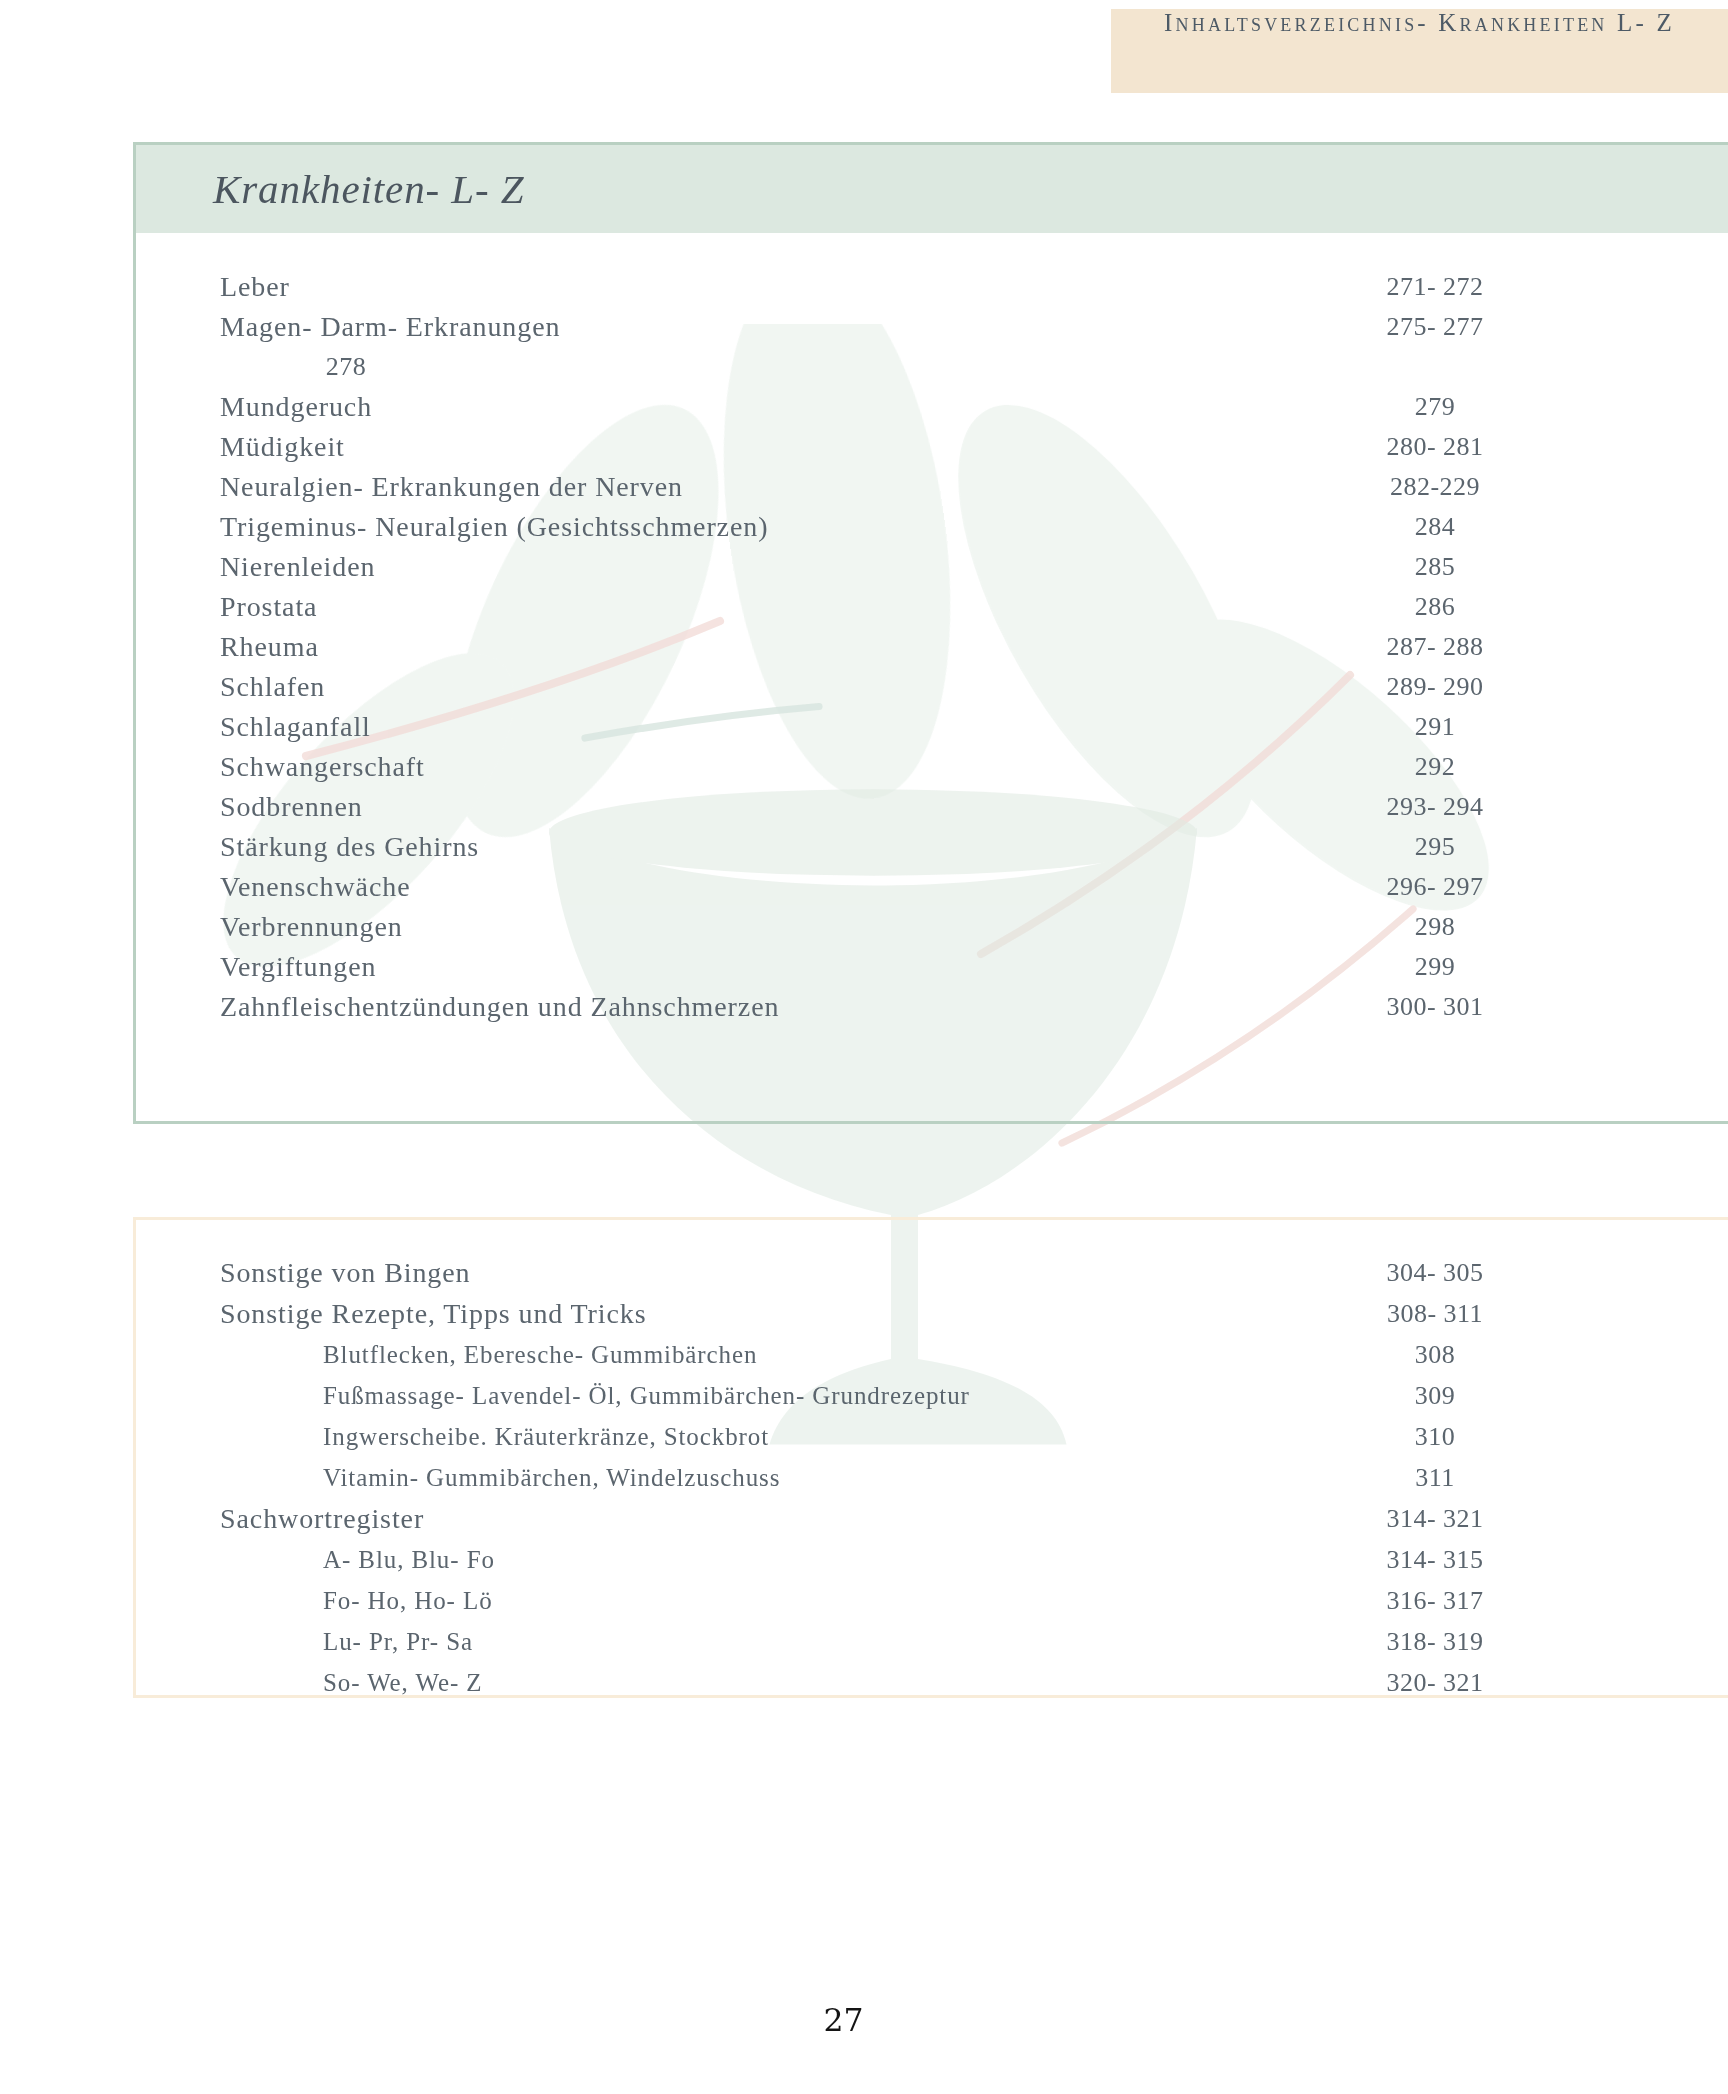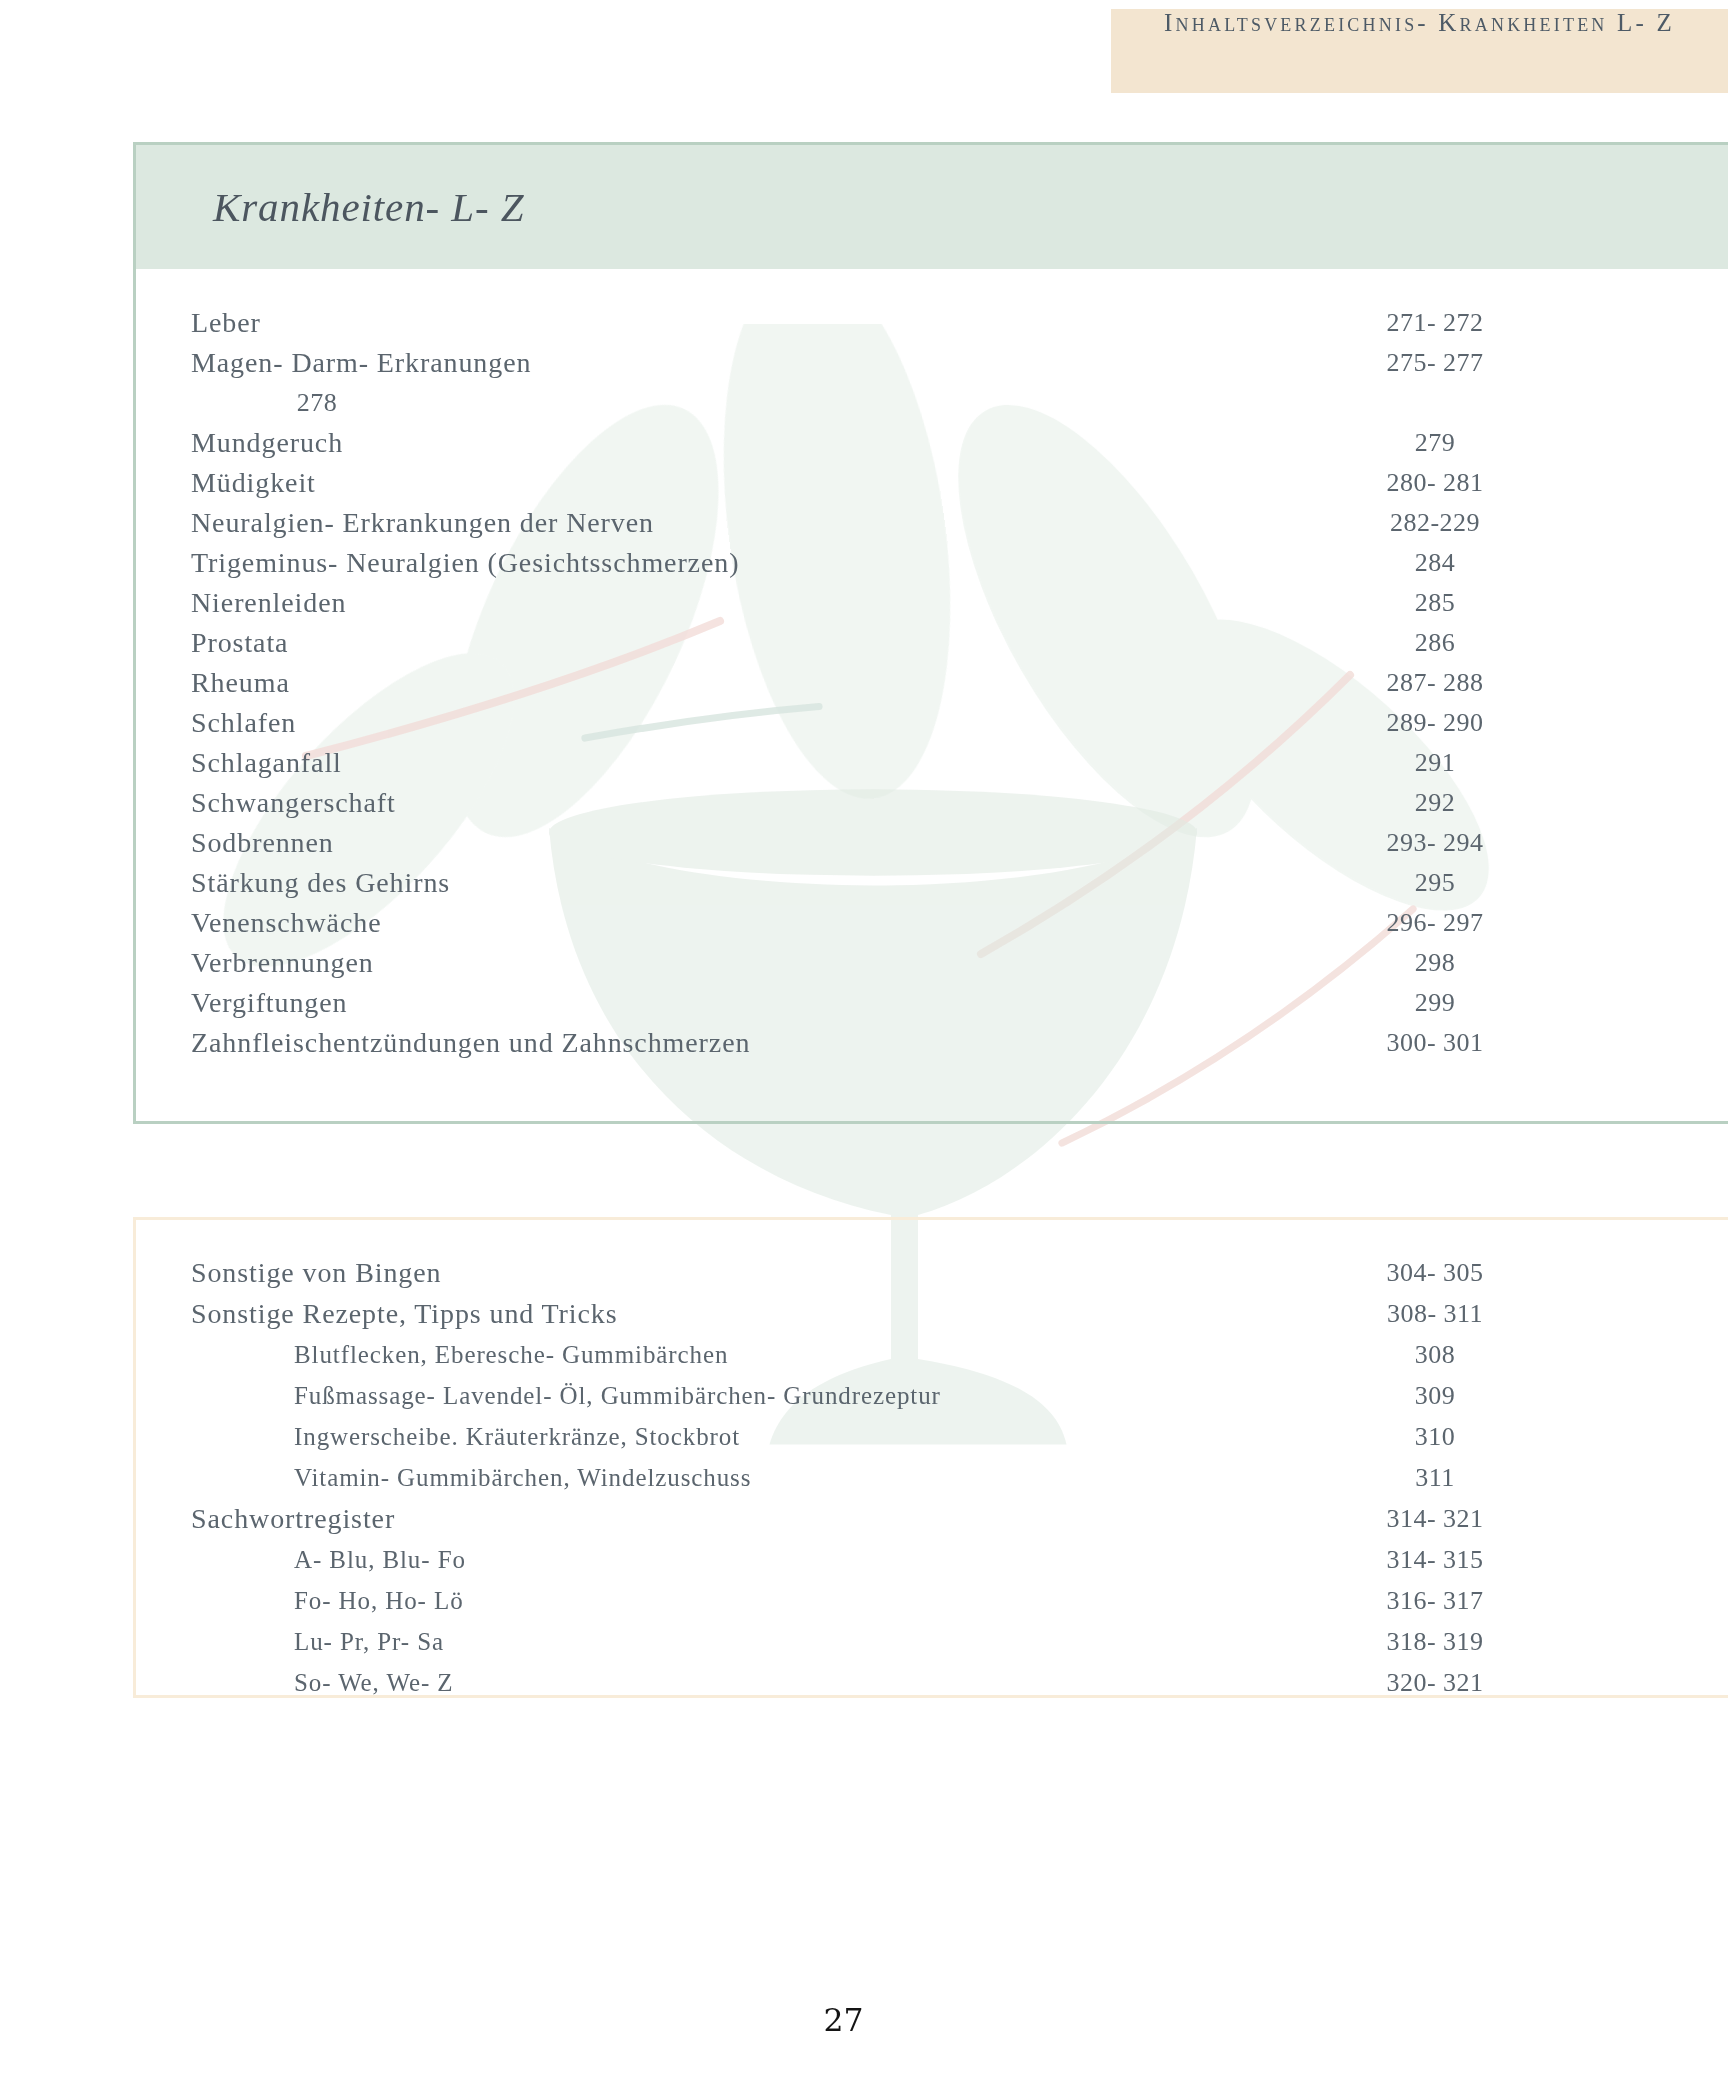--- a/index.html
+++ b/index.html
@@ -33,39 +33,39 @@
   }
 
   
   .box1 {
     position:absolute; left:133px; right:0; top:142px; height:976px;
     border:3.6px solid var(--box1_border); border-right:none;
     background:transparent;
     z-index:1;
   }
   .box1-header {
-    height:124px; background:var(--box1_header_bg);
+    height:88px; background:var(--box1_header_bg);
     display:flex; align-items:center;
     padding-left:77px;
   }
   .section-title {
     font-style:italic;
     font-size:41px; letter-spacing:0.9px;
     color:var(--title_color);
   }
 
   .box2 {
     position:absolute; left:133px; right:0; top:1217px; height:475px;
     border:3.6px solid var(--box2_border); border-right:none;
     background:transparent;
     z-index:1;
   }
 
   
-  .toc { padding:34px 0 0 55px; }
+  .toc { padding:34px 0 0 84px; }
   .box2 .toc { padding-top:32px; }
 
   .toc-row { display:flex; align-items:center; height:40px; }
   .box2 .toc-row { height:41px; }
 
   .entry-label {
     flex:1; white-space:nowrap;
     font-size:28px; letter-spacing:0.9px;
     color:var(--text_color);
   }

